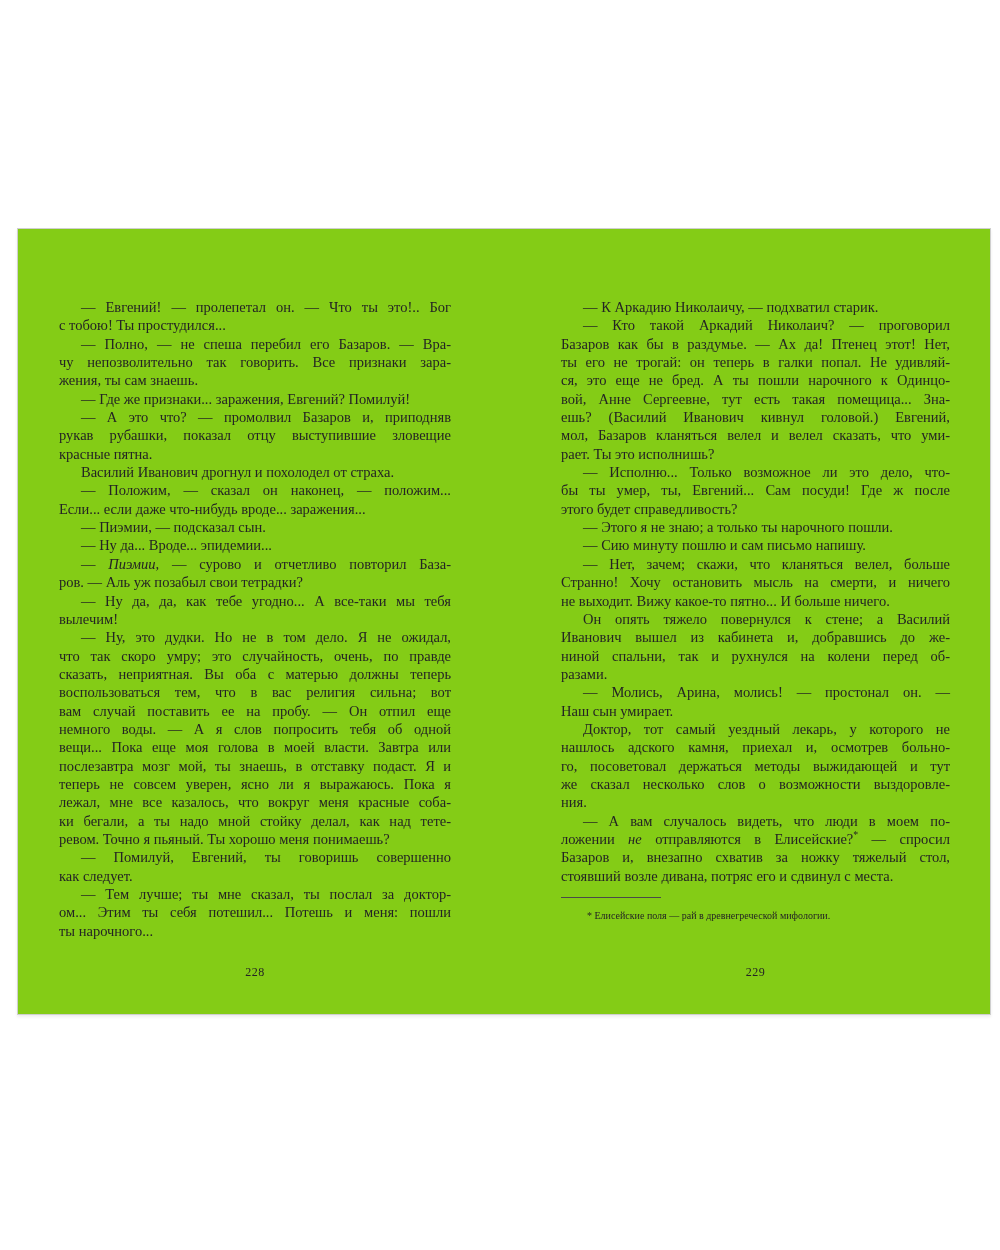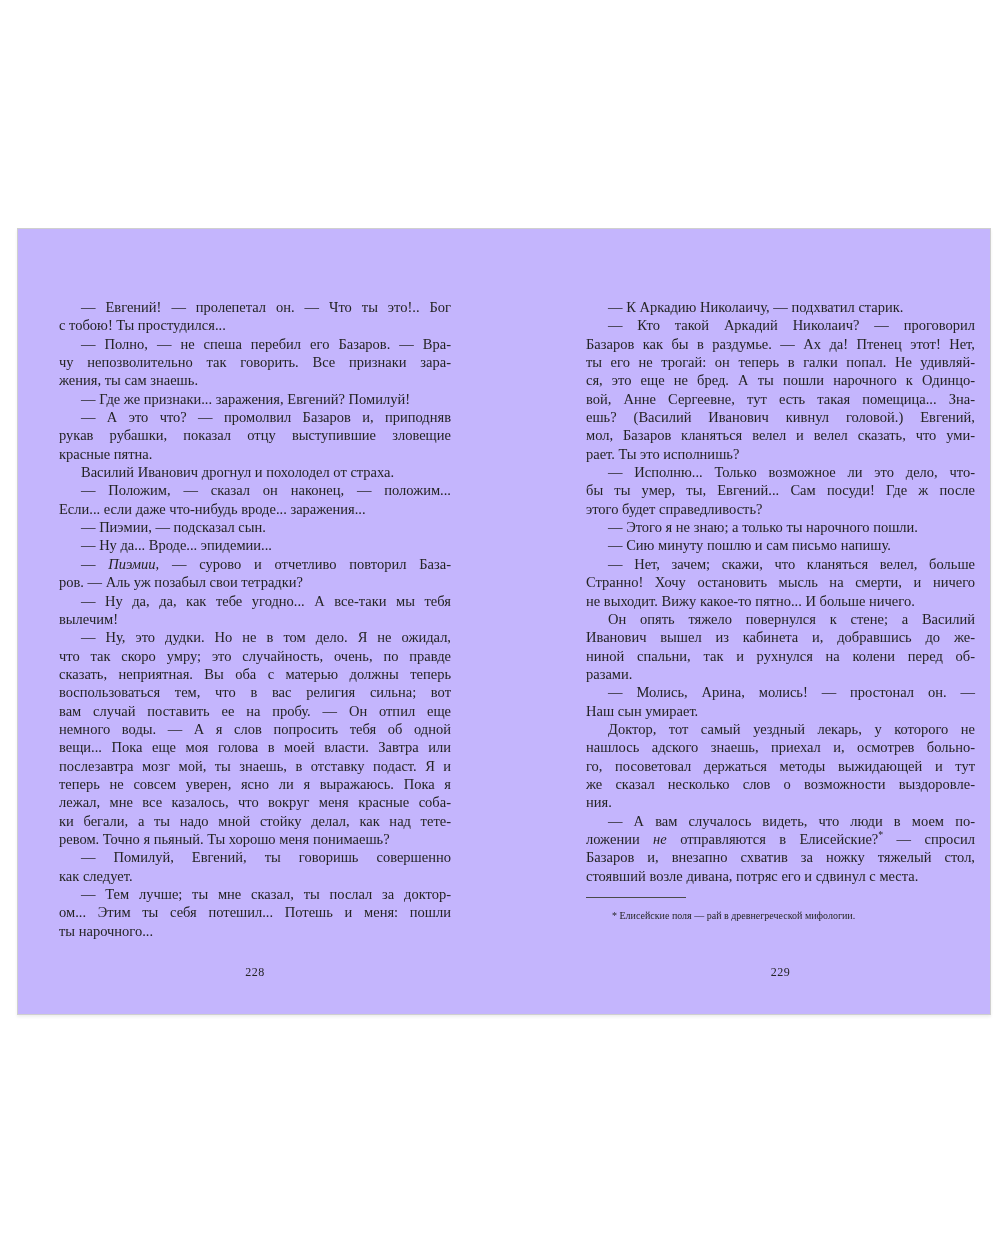--- a/index.html
+++ b/index.html
@@ -7,34 +7,34 @@
     width: 1000px; height: 1250px;
     background: #ffffff;
     overflow: hidden;
     font-family: "Liberation Serif", serif;
   }
   .canvas { position: relative; width: 1000px; height: 1250px; background: #ffffff; }
   .spread {
     position: absolute;
     left: 17px; top: 228px;
     width: 974px; height: 787px;
-    background: #c4b5fd;
+    background: #84cc16;
     border: 1px solid #cfcfcf;
     box-shadow: 0 2px 3px rgba(0,0,0,0.07);
   }
   .page {
     position: absolute;
     top: 69px;
     height: 700px;
     color: #242424;
     font-size: 14.5px;
     line-height: 18.35px;
   }
   .page-left  { left: 41px;  width: 392px; }
-  .page-right { left: 568px; width: 389px; }
+  .page-right { left: 543px; width: 389px; }
   .line { width: 100%; }
   .line.indent { padding-left: 22px; }
   .line.just { text-align: justify; text-align-last: justify; }
   .it { font-style: italic; }
   .sup { font-size: 0.68em; vertical-align: super; line-height: 0; }
   .footnote { margin-top: 12px; }
   .footnote-rule {
     width: 100px; height: 0;
     border-top: 1px solid #4a4a4a;
   }
@@ -119,21 +119,21 @@
           <div class="line indent just">— Нет, зачем; скажи, что кланяться велел, больше</div>
           <div class="line just">Странно! Хочу остановить мысль на смерти, и ничего</div>
           <div class="line">не выходит. Вижу какое-то пятно... И больше ничего.</div>
           <div class="line indent just">Он опять тяжело повернулся к стене; а Василий</div>
           <div class="line just">Иванович вышел из кабинета и, добравшись до же-</div>
           <div class="line just">ниной спальни, так и рухнулся на колени перед об-</div>
           <div class="line">разами.</div>
           <div class="line indent just">— Молись, Арина, молись! — простонал он. —</div>
           <div class="line">Наш сын умирает.</div>
           <div class="line indent just">Доктор, тот самый уездный лекарь, у которого не</div>
-          <div class="line just">нашлось адского знаешь, приехал и, осмотрев больно-</div>
+          <div class="line just">нашлось адского камня, приехал и, осмотрев больно-</div>
           <div class="line just">го, посоветовал держаться методы выжидающей и тут</div>
           <div class="line just">же сказал несколько слов о возможности выздоровле-</div>
           <div class="line">ния.</div>
           <div class="line indent just">— А вам случалось видеть, что люди в моем по-</div>
           <div class="line just"><span>ложении </span><span class="it">не</span><span> отправляются в Елисейские?</span><span class="sup">*</span><span> — спросил</span></div>
           <div class="line just">Базаров и, внезапно схватив за ножку тяжелый стол,</div>
           <div class="line">стоявший возле дивана, потряс его и сдвинул с места.</div>
         </div>
       <div class="footnote">
         <div class="footnote-rule"></div>

